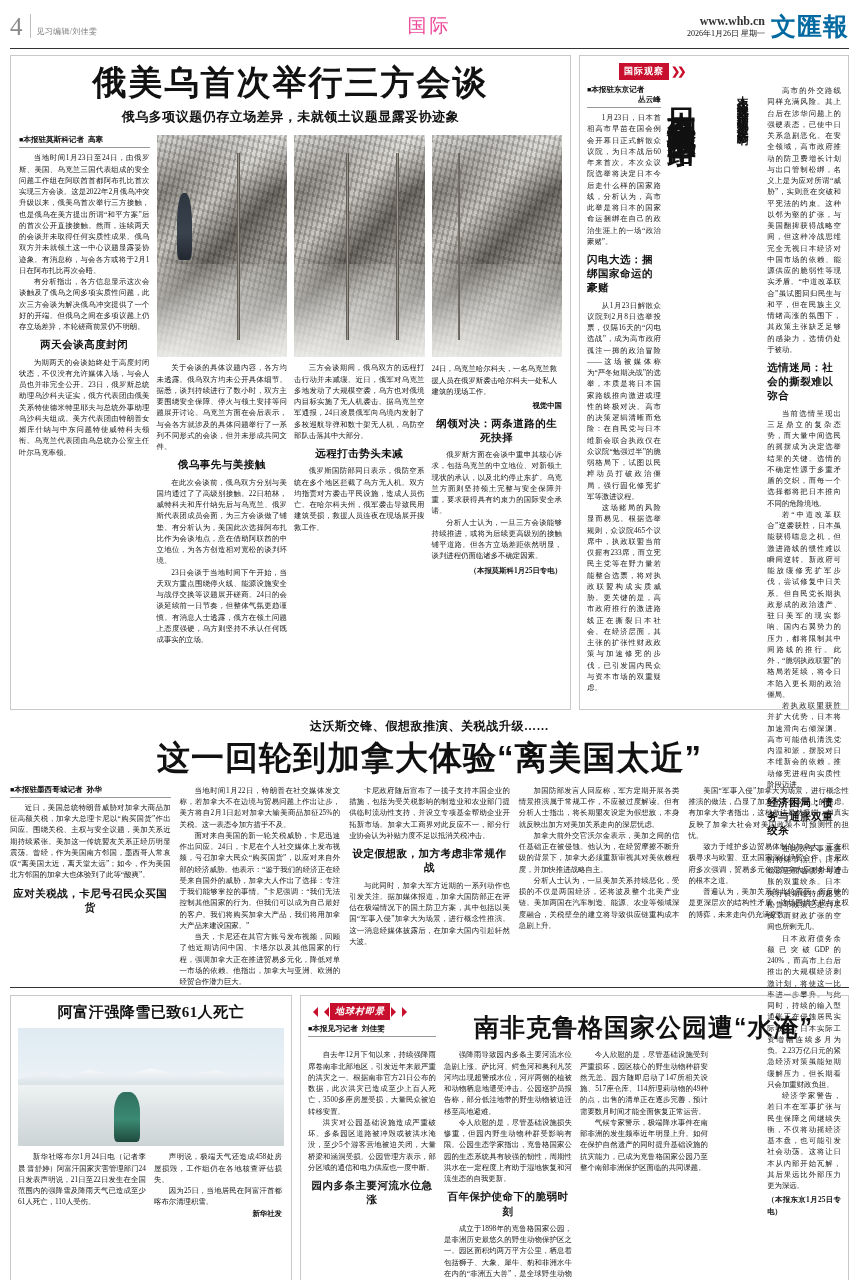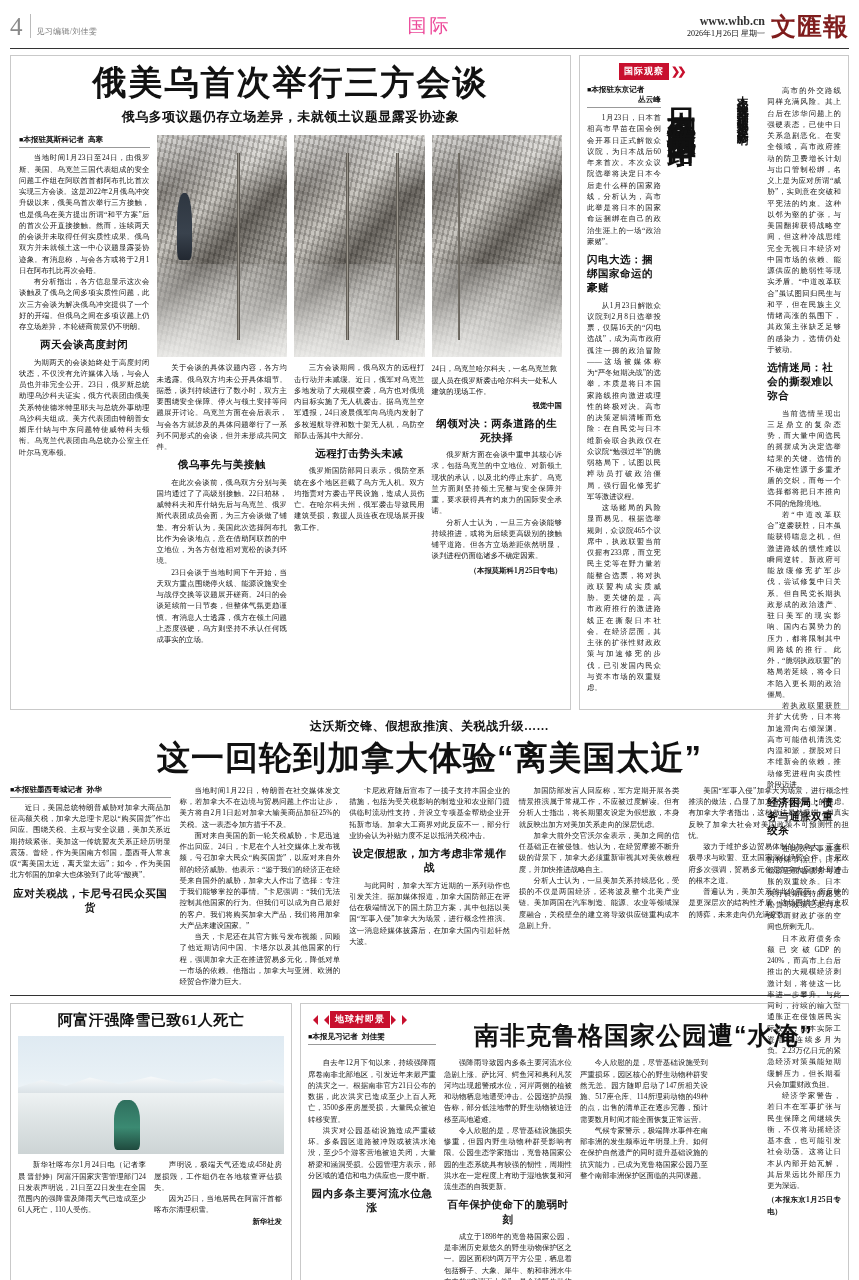--- a/index.html
+++ b/index.html
@@ -17,21 +17,21 @@
   
   .masthead { height:44px; display:flex; align-items:center; position:relative; padding-top:8px;}
   .mast-left { display:flex; align-items:flex-end; gap:6px; }
   .mast-pageno { font-size:25px; color:#8a8a8a; font-family:"Liberation Serif",serif; line-height:1; padding-right:7px; border-right:1px solid #bbb; height:24px;}
   .mast-editor { font-size:8px; color:#7a7a7a; letter-spacing:.3px; padding-bottom:1px; }
   .mast-center { position:absolute; left:0; right:0; text-align:center; font-size:19px; color:#ec4899; letter-spacing:3px; font-weight:normal;}
   .mast-right { margin-left:auto; display:flex; align-items:flex-end; gap:6px; position:relative; z-index:2;}
   .mast-rt-text { text-align:right; line-height:1.25; }
   .mast-url { font-size:12px; color:#333; font-weight:bold;}
   .mast-date { font-size:8px; color:#111; }
-  .mast-logo { font-size:25px; color:#7f1d1d; font-weight:bold; letter-spacing:1px; line-height:1; font-family:"DejaVu Serif",serif;}
+  .mast-logo { font-size:25px; color:#0369a1; font-weight:bold; letter-spacing:1px; line-height:1; font-family:"DejaVu Serif",serif;}
   .rule-top { border-top:1px solid #333; margin:4px 0 0 0; }
 
   
   .col-text { font-size:7.4px; line-height:1.52; text-align:justify; color:#161616; font-family:"Liberation Serif",serif; }
   .col-text p { margin:0 0 0 0; text-indent:2em; }
   .sub-h { font-size:10.5px; font-weight:bold; text-align:center; margin:6px 0 4px; letter-spacing:.5px; line-height:1.35;}
   .sub-h.left { text-align:left; }
   .byline { font-size:7.6px; font-weight:bold; border-bottom:1px solid #999; padding-bottom:2px; margin-bottom:4px;}
   .byline .sq { color:#111; font-size:7px; }
   .byline .nm { margin-left:4px; }
@@ -79,21 +79,21 @@
     font-family:"Liberation Sans","DejaVu Sans",sans-serif;
     height:100%;
   }
   .vsub {
     writing-mode:vertical-rl; text-orientation:upright;
     font-size:11.5px; font-weight:bold; letter-spacing:2px; line-height:1.35;
     height:100%; margin-top:2px;
   }
 
   
-  .canada { margin-top:8px; border-bottom:1px solid #333; padding-bottom:8px; }
+  .canada { margin-top:8px; border-bottom:1px solid #333; padding-bottom:0; }
   .can-kicker { font-size:12px; text-align:center; font-weight:bold; letter-spacing:.6px; }
   .can-hl { font-size:33px; font-weight:bold; text-align:center; letter-spacing:1px; line-height:1.12; margin-top:5px;
             font-family:"Liberation Sans","DejaVu Sans",sans-serif;}
   .can-cols { display:flex; gap:9px; margin-top:8px; }
   .can-col { width:170px; }
 
   
   .bottom { display:flex; gap:8px; margin-top:7px; }
   .afg { width:282px; border:1px solid #c9c9c9; padding:7px; }
   .afg-hl { font-size:15px; font-weight:bold; text-align:center; letter-spacing:.5px;}
@@ -108,21 +108,21 @@
   .afg-cols { display:flex; gap:8px; margin-top:5px; }
   .afg-col { width:128px; }
 
   .sa { flex:1; border:1px solid #c9c9c9; padding:7px; }
   .sa-top { display:flex; gap:10px; align-items:flex-start; }
   .sa-left { width:128px; }
   .sa-hl { flex:1; font-size:25px; font-weight:bold; letter-spacing:1px; text-align:center; padding-top:8px;
            font-family:"Liberation Sans","DejaVu Sans",sans-serif;}
   .sa-cols { display:flex; gap:8px; margin-top:5px; }
   .sa-col { width:128px; }
-  .diamond-badge { display:flex; align-items:center; gap:1px; }
+  .diamond-badge { display:flex; align-items:center; gap:1px;font-style:italic; }
   .dia { width:0;height:0; border:5px solid transparent; border-left-color:#c8102e; }
   .dia.l { border:5px solid transparent; border-right-color:#c8102e; }
   .lbl-red { background:#c8102e; color:#fff; font-size:9px; font-weight:bold; padding:2px 5px; letter-spacing:1px;}
 </style>
 </head>
 <body>
 
 <div class="page">
 
   <div class="masthead">

